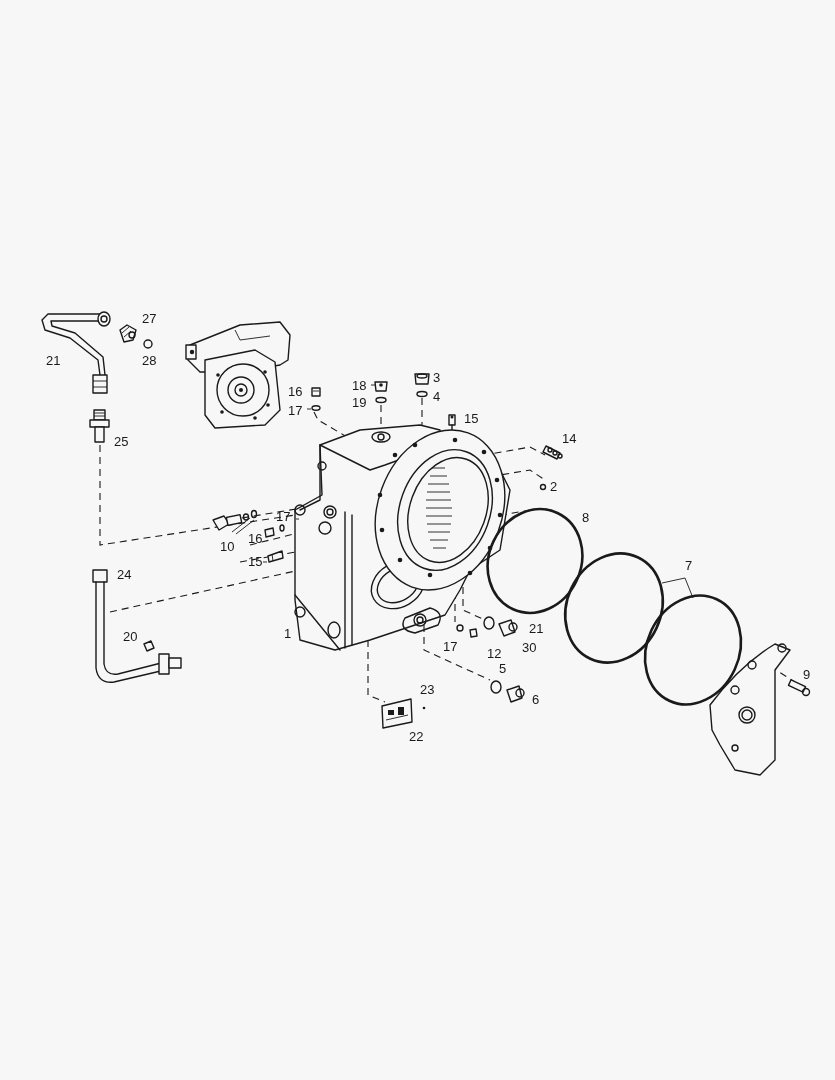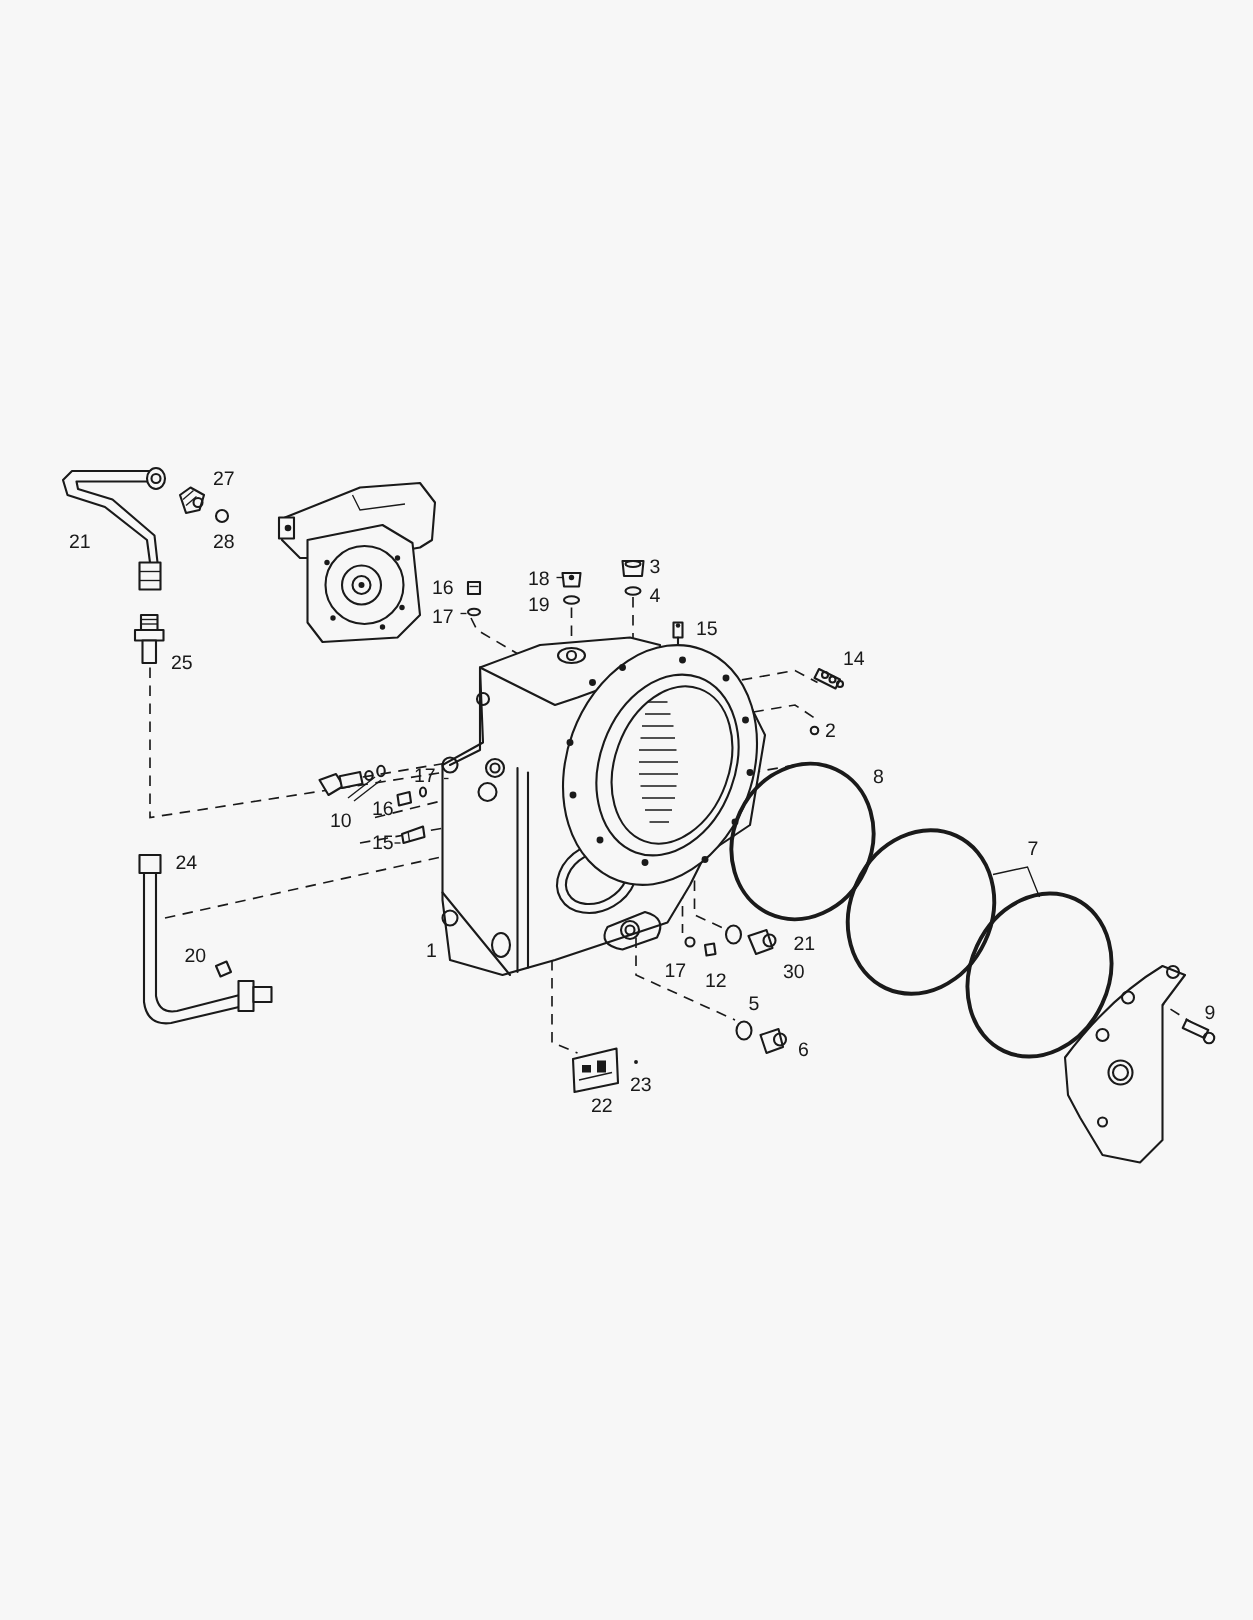--- a/index.html
+++ b/index.html
@@ -244,34 +244,34 @@
   <span class="callout" style="left:284px;top:627px">1</span>
   <span class="callout" style="left:550px;top:480px">2</span>
   <span class="callout" style="left:433px;top:371px">3</span>
   <span class="callout" style="left:433px;top:390px">4</span>
   <span class="callout" style="left:499px;top:662px">5</span>
   <span class="callout" style="left:532px;top:693px">6</span>
   <span class="callout" style="left:685px;top:559px">7</span>
   <span class="callout" style="left:582px;top:511px">8</span>
   <span class="callout" style="left:803px;top:668px">9</span>
   <span class="callout" style="left:220px;top:540px">10</span>
-  <span class="callout" style="left:470px;top:647px">12</span>
+  <span class="callout" style="left:487px;top:647px">12</span>
   <span class="callout" style="left:443px;top:640px">17</span>
   <span class="callout" style="left:562px;top:432px">14</span>
   <span class="callout" style="left:464px;top:412px">15</span>
   <span class="callout" style="left:248px;top:555px">15</span>
   <span class="callout" style="left:288px;top:385px">16</span>
   <span class="callout" style="left:248px;top:532px">16</span>
   <span class="callout" style="left:288px;top:404px">17</span>
   <span class="callout" style="left:276px;top:510px">17</span>
   <span class="callout" style="left:352px;top:379px">18</span>
   <span class="callout" style="left:352px;top:396px">19</span>
   <span class="callout" style="left:522px;top:641px">30</span>
   <span class="callout" style="left:529px;top:622px">21</span>
-  <span class="callout" style="left:394px;top:730px">22</span>
-  <span class="callout" style="left:420px;top:716px">23</span>
+  <span class="callout" style="left:409px;top:730px">22</span>
+  <span class="callout" style="left:420px;top:683px">23</span>
   <span class="callout" style="left:117px;top:568px">24</span>
   <span class="callout" style="left:114px;top:435px">25</span>
   <span class="callout" style="left:46px;top:354px">21</span>
   <span class="callout" style="left:142px;top:312px">27</span>
   <span class="callout" style="left:142px;top:354px">28</span>
   <span class="callout" style="left:123px;top:630px">20</span>
 </div>
 
 </body></html>

